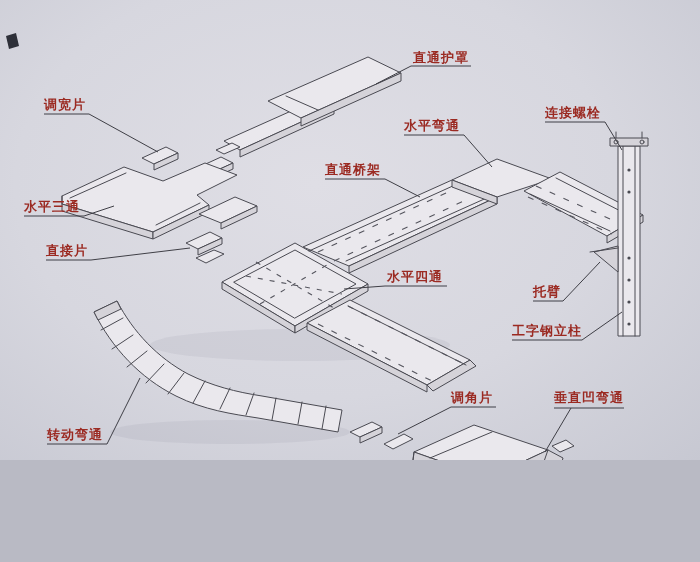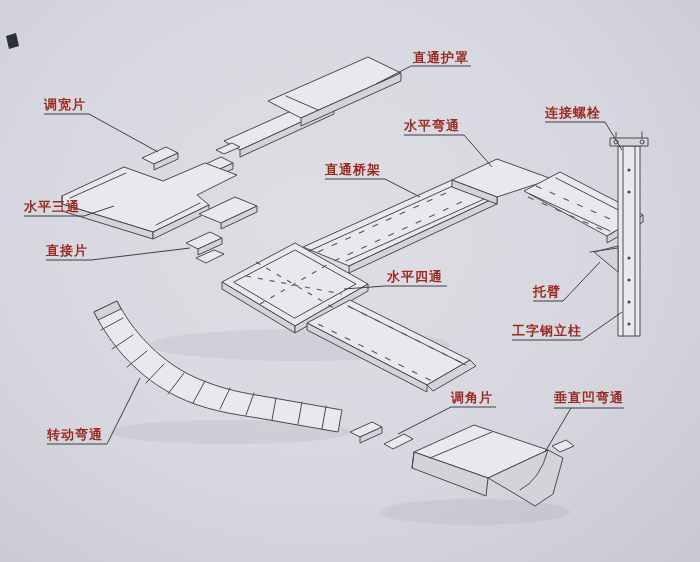--- a/index.html
+++ b/index.html
@@ -1,16 +1,16 @@
 <!DOCTYPE html>
 <html><head>
 <meta charset="utf-8">
 <style>
   html,body{margin:0;padding:0;background:#b9bac4;}
-  .stage{position:relative;width:700px;height:562px;overflow:hidden;
+  .stage{position:relative;width:700px;height:460px;overflow:hidden;
     background:radial-gradient(ellipse at 45% 40%, #dfdee5 0%, #d7d7df 55%, #c7c8d2 100%);}
   svg{display:block}
   .face{fill:#eae8ed;stroke:#4a4a52;stroke-width:1;stroke-linejoin:round;}
   .face2{fill:#d5d3d9;stroke:#4a4a52;stroke-width:1;stroke-linejoin:round;}
   .ln{fill:none;stroke:#4a4a52;stroke-width:1;stroke-linecap:round;stroke-linejoin:round;}
   .hatch{fill:none;stroke:#55555e;stroke-width:1.1;stroke-dasharray:6 9;}
   .hatch2{fill:none;stroke:#55555e;stroke-width:1.1;stroke-dasharray:5 7;}
   .leader{fill:none;stroke:#3f3f46;stroke-width:1;}
   .lbl{font-family:"DejaVu Sans",sans-serif;font-size:13px;font-weight:600;
        fill:#9b2a22;letter-spacing:1px;}

